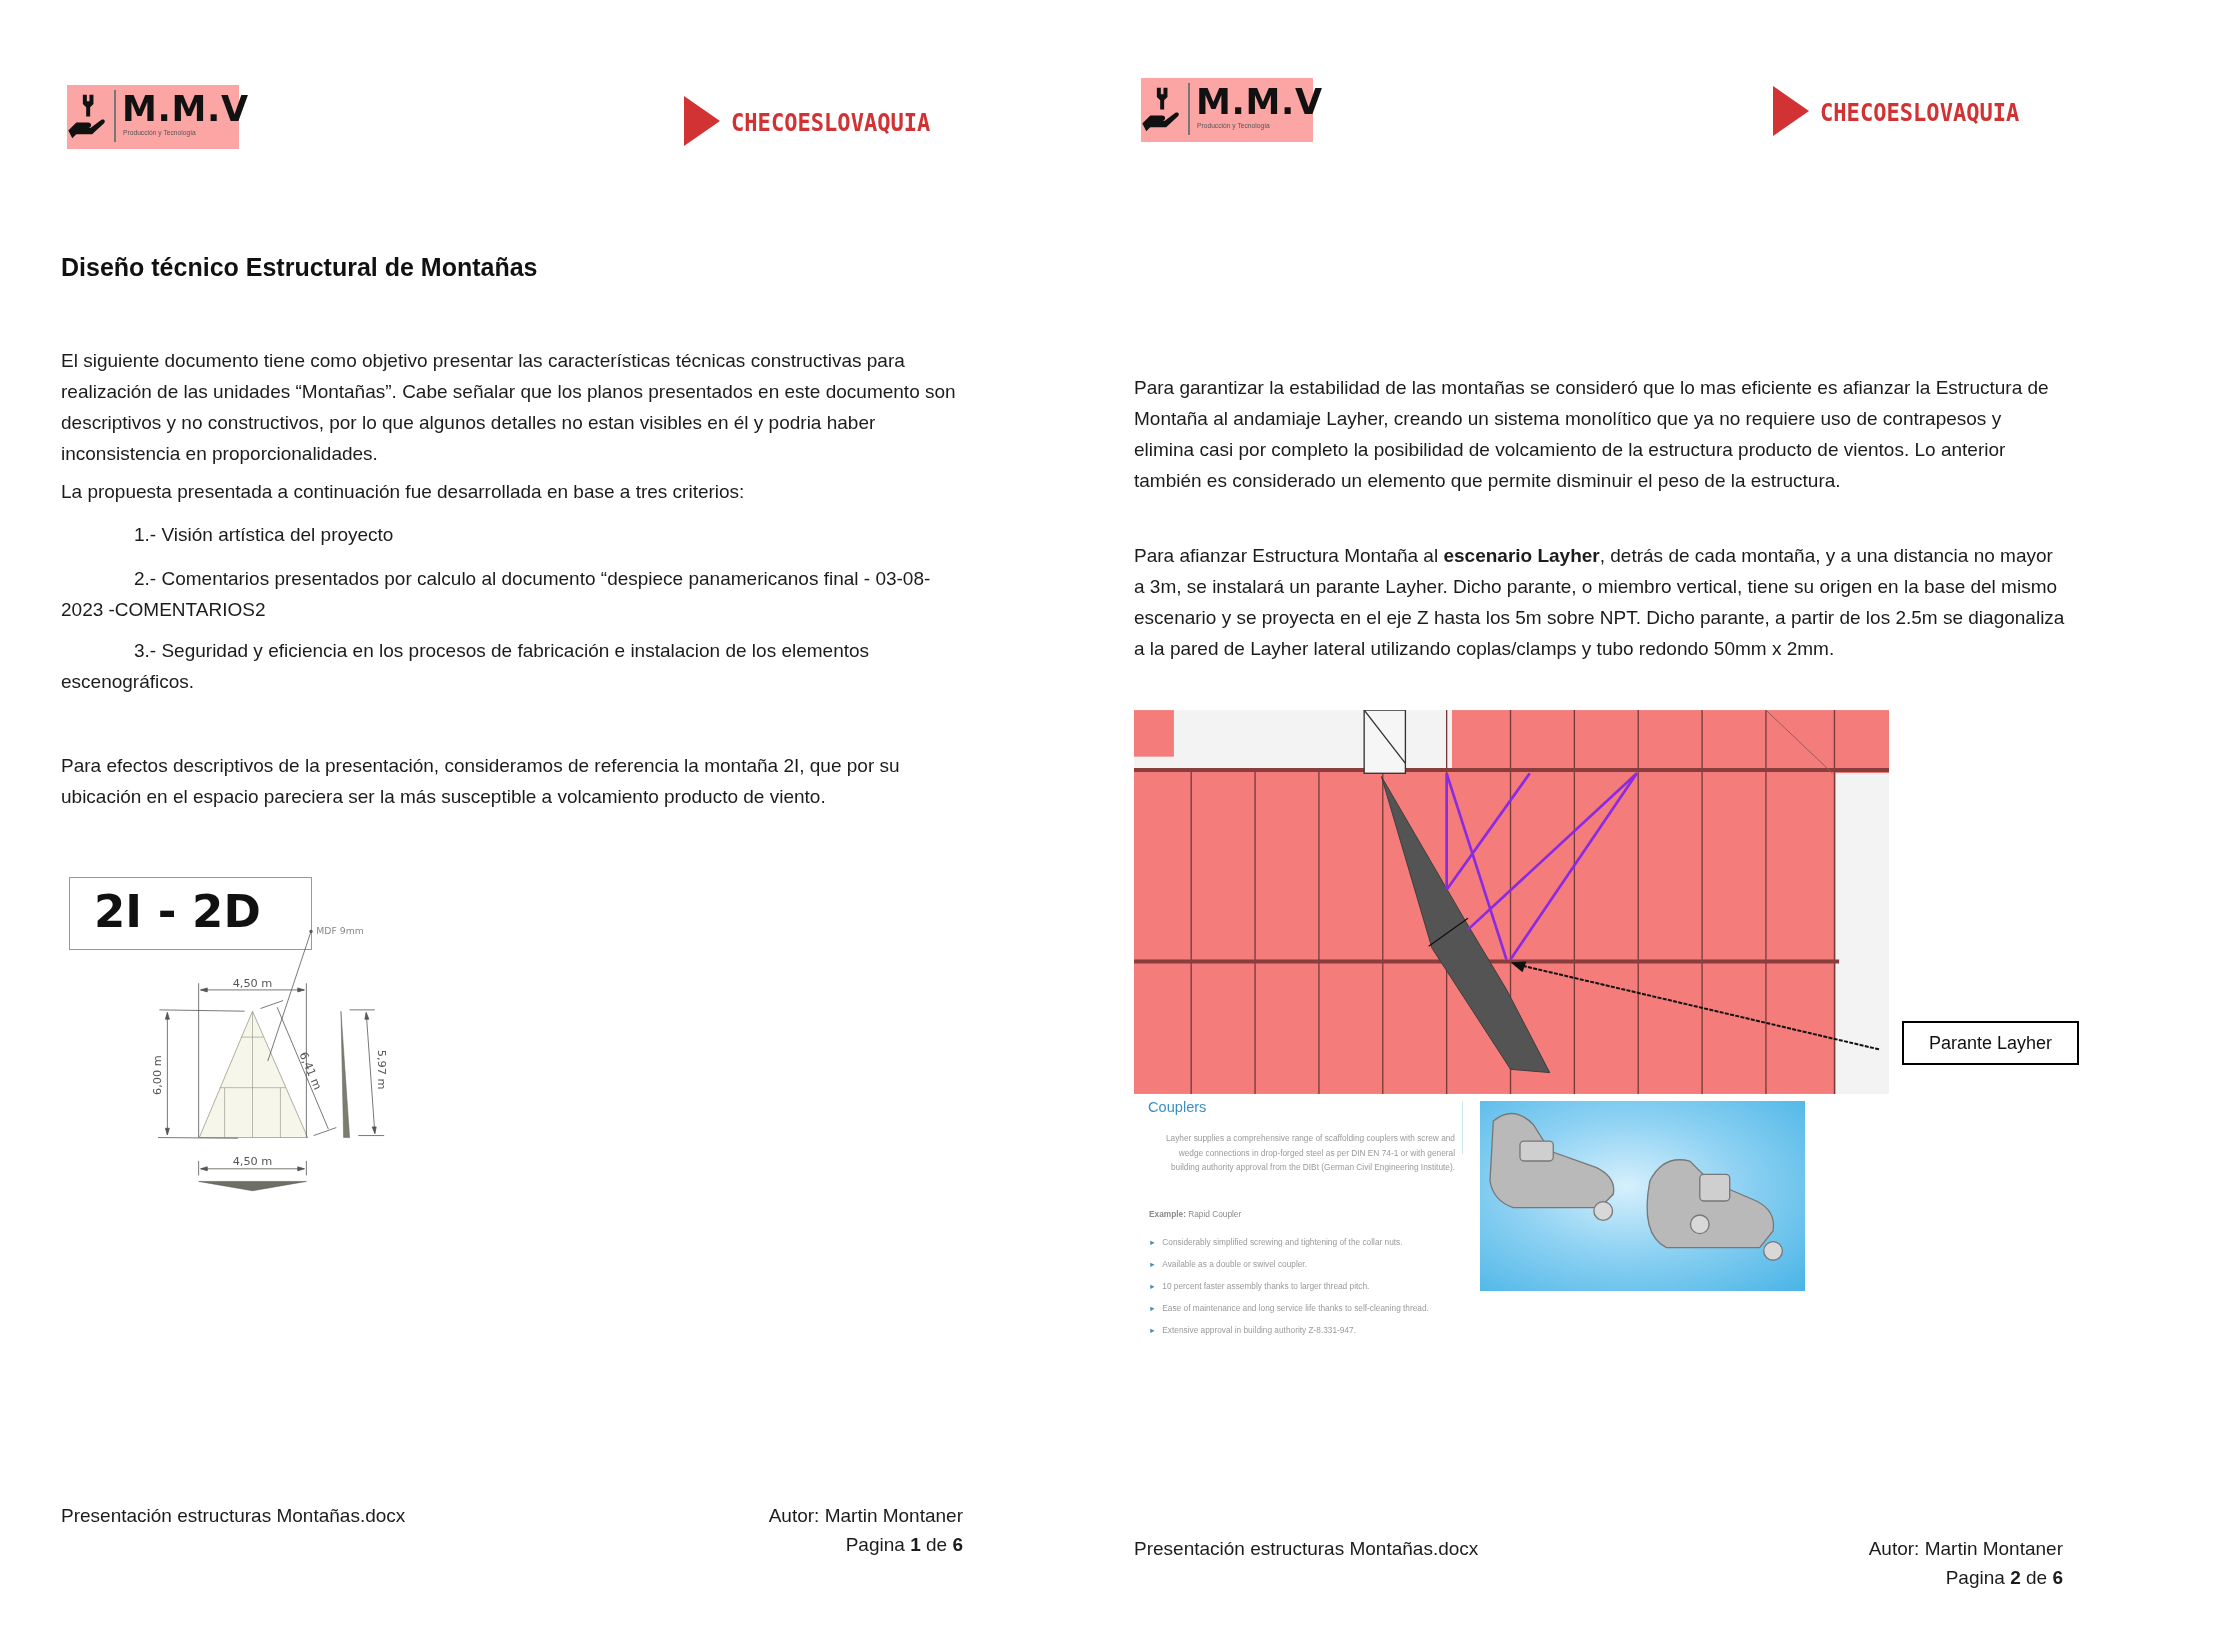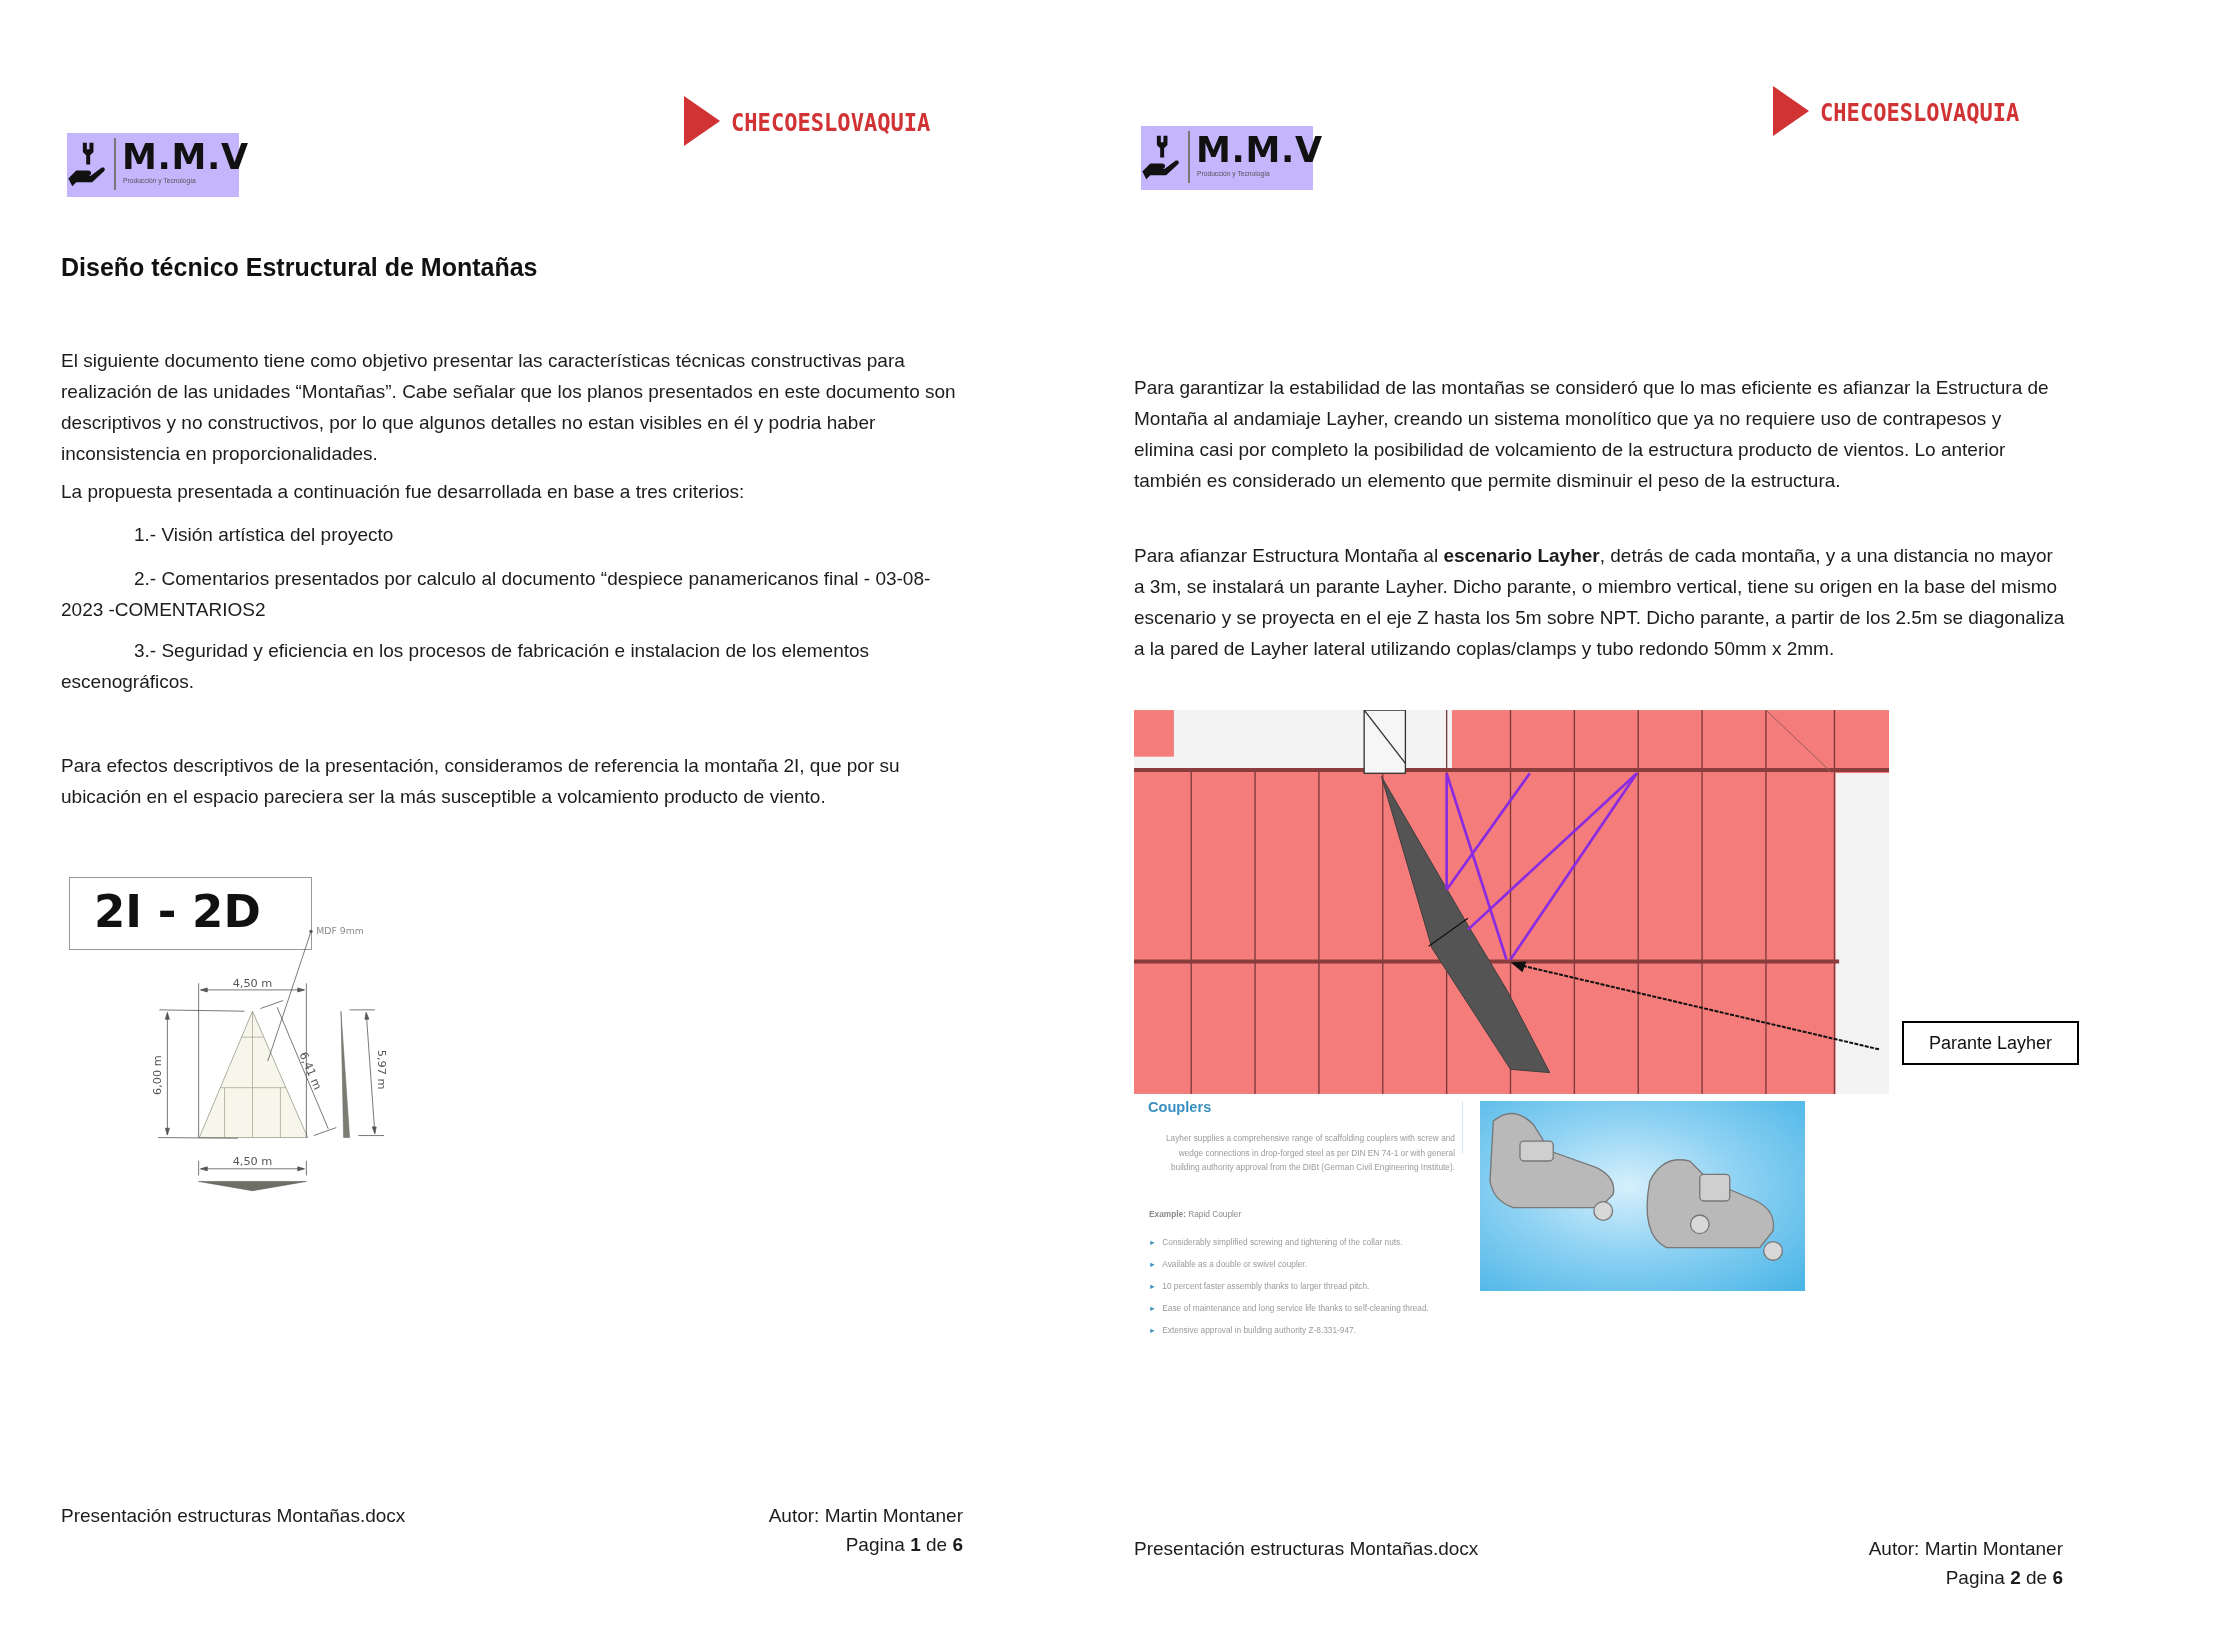--- a/index.html
+++ b/index.html
@@ -3,21 +3,21 @@
 <meta charset="utf-8">
 <style>
   html,body{margin:0;padding:0;background:#ffffff;}
   body{width:2216px;height:1646px;position:relative;overflow:hidden;font-family:"Liberation Sans","DejaVu Sans",sans-serif;color:#1a1a1a;}
   .abs{position:absolute;}
   .page{position:absolute;top:0;height:1646px;background:#fff;}
   #page1{left:0;width:1108px;}
   #page2{left:1108px;width:1108px;}
 
   
-  .mmv-logo{position:absolute;width:172px;height:64px;background:#c4b5fd;margin-top:48px;}
+  .mmv-logo{position:absolute;width:172px;height:64px;background:#fca5a5;}
   .mmv-hand{position:absolute;left:0;top:6.7px;width:41px;height:53px;}
   .mmv-bar{position:absolute;left:47px;top:5.3px;width:2px;height:52px;background:#777;}
   .mmv-text{position:absolute;left:55px;top:4px;font-family:"DejaVu Sans",sans-serif;font-weight:bold;font-size:35px;letter-spacing:0.7px;color:#111;line-height:40px;}
   .mmv-sub{position:absolute;left:56px;top:44px;font-size:6.7px;color:#555;white-space:nowrap;}
   .checo-logo{position:absolute;height:53px;width:279px;}
   .checo-tri{position:absolute;left:0;top:0;width:0;height:0;border-top:25px solid transparent;border-bottom:25px solid transparent;border-left:36px solid #d13234;}
   .checo-text{position:absolute;left:47px;top:13.3px;font-family:"DejaVu Sans Mono",monospace;font-weight:bold;font-size:24px;color:#d13234;letter-spacing:0px;transform:scaleX(0.92);transform-origin:left center;white-space:nowrap;}
 
   .doc-title{position:absolute;left:61px;top:253px;font-size:25px;font-weight:bold;color:#111;white-space:nowrap;}
   .para{position:absolute;font-size:19px;line-height:31px;color:#1c1c1c;}
@@ -26,21 +26,21 @@
 
   
   .tag-box{position:absolute;left:69px;top:877px;width:241px;height:71px;border:1.3px solid #999;background:#fff;}
   .tag-text{position:absolute;left:24px;top:6.7px;font-family:"DejaVu Sans",sans-serif;font-weight:bold;font-size:45px;color:#111;white-space:nowrap;}
   .dim{font-family:"DejaVu Sans",sans-serif;font-size:17px;fill:#555;}
 
   
   .cad{position:absolute;left:1134px;top:710px;width:755px;height:384px;overflow:hidden;}
   .callout{position:absolute;left:1902px;top:1021px;width:173px;height:40px;border:2px solid #000000;background:#fff;font-size:18px;line-height:40px;text-align:center;color:#111;}
 
-  .coup-title{position:absolute;left:1148px;top:1099px;font-size:14.6px;font-weight:bold;color:#3b8fc0;}
+  .coup-title{position:absolute;left:1148px;top:1099px;font-size:14.6px;font-weight:normal;color:#3b8fc0;}
   .coup-text{position:absolute;left:1149px;top:1131px;width:306px;font-size:8.3px;line-height:14.6px;color:#9a9a9a;text-align:right;}
   .coup-ex{position:absolute;left:1149px;top:1209px;font-size:8.3px;color:#8a8a8a;}
   .coup-list{position:absolute;left:1149px;top:1236px;width:306px;margin:0;padding:0;list-style:none;font-size:8.3px;color:#9a9a9a;}
   .coup-list li{position:relative;padding-left:13.3px;margin-bottom:8.6px;line-height:13.3px;}
   .coup-list li::before{content:"\25B8";position:absolute;left:1.3px;top:0;color:#3b8fc0;font-size:8.6px;}
   .coup-photo{position:absolute;left:1480px;top:1101px;width:325px;height:190px;background:radial-gradient(ellipse at 45% 45%,#d6f0fc 0%,#8fd2f3 45%,#48b4e6 100%);overflow:hidden;}
   .coup-sep{position:absolute;left:1462px;top:1101px;width:1.3px;height:53px;background:#cfe8f5;}
 
   .footer-file{position:absolute;font-size:19px;color:#1c1c1c;white-space:nowrap;}
   .footer-author{position:absolute;font-size:19px;color:#1c1c1c;white-space:nowrap;text-align:right;}

